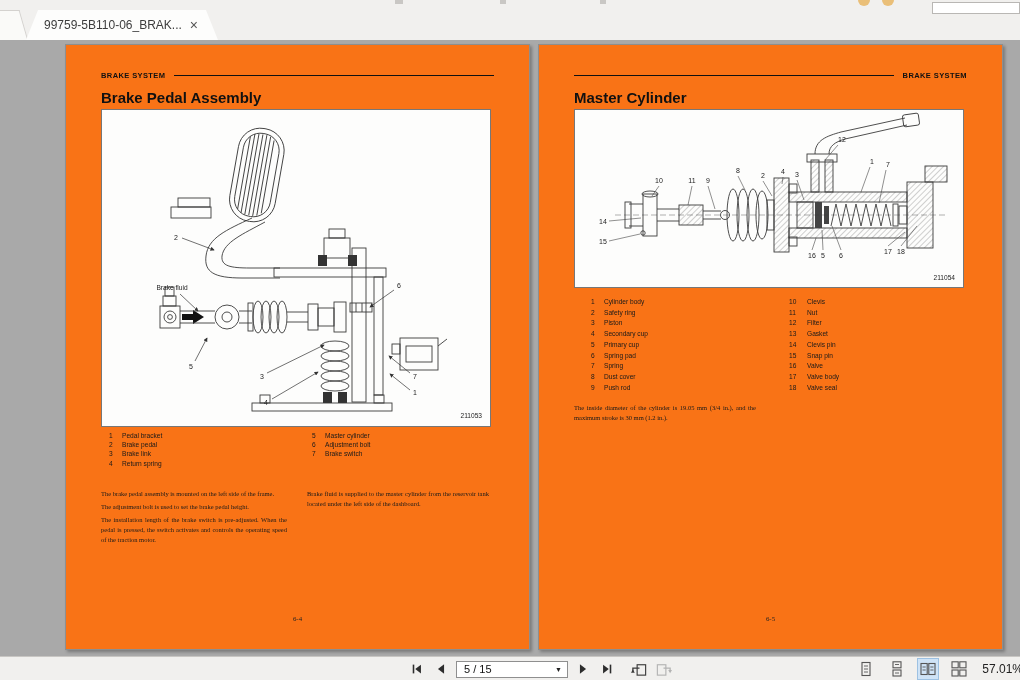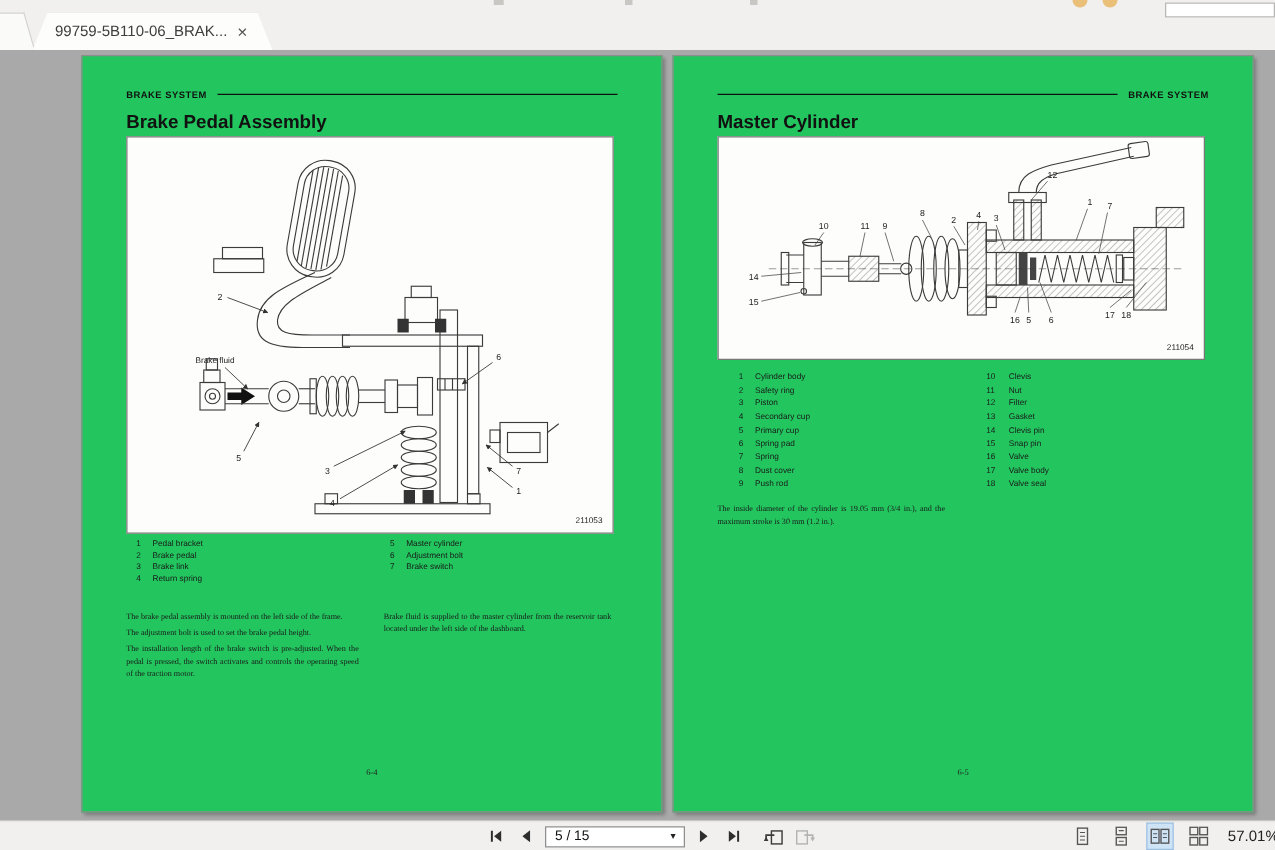--- a/index.html
+++ b/index.html
@@ -19,21 +19,21 @@
   .tab{position:absolute;left:26px;top:2px;width:192px;height:30px;background:#fdfdfc;
        clip-path:polygon(12px 0,calc(100% - 12px) 0,100% 100%,0 100%);
        filter:drop-shadow(0 0 1px #b9b7b4);
        display:flex;align-items:center;justify-content:space-between;
        padding:0 20px 0 18px;box-sizing:border-box;}
   .tab-title{font-size:12px;color:#3d3d3d;white-space:nowrap;}
   .tab-close{font-size:14px;color:#555;line-height:14px;cursor:default;}
 
   
   .doc-area{position:absolute;left:0;top:40px;width:1020px;height:616px;background:#a9a9a9;}
-  .page{position:absolute;top:4px;width:465px;height:606px;background:#22c55e;
+  .page{position:absolute;top:4px;width:465px;height:606px;background:#f97316;
         border:1px solid #8e8e8e;box-sizing:border-box;
         box-shadow:2px 2px 3px rgba(0,0,0,.28);}
   .page-left{left:65px;}
   .page-right{left:538px;}
 
   .sec-header{position:absolute;top:26px;left:35px;right:35px;display:flex;align-items:center;}
   .sec-header span{font-size:7.5px;font-weight:bold;letter-spacing:.4px;color:#111;white-space:nowrap;}
   .rule{flex:1;height:1.6px;background:#111;}
   .rule-after{margin-left:9px;}
   .rule-before{margin-right:9px;}
@@ -55,21 +55,21 @@
   .bodycol{position:absolute;font-family:"Liberation Serif",serif;font-size:6.5px;
            line-height:9.7px;color:#1a1a1a;text-align:justify;}
   .bodycol p{margin:0 0 3.5px 0;}
 
   .page-num{position:absolute;top:570px;left:0;width:100%;text-align:center;
             font-family:"Liberation Serif",serif;font-size:6.8px;color:#222;}
 
   
   .bottom-bar{position:absolute;left:0;top:656px;width:1020px;height:24px;background:#f1f0ee;
               border-top:1px solid #c8c6c3;box-sizing:border-box;}
-  .nav-group{position:absolute;left:388px;top:0;height:24px;display:flex;align-items:center;gap:6px;text-align:center;}
+  .nav-group{position:absolute;left:408px;top:0;height:24px;display:flex;align-items:center;gap:6px;text-align:center;}
   .tool-btn{width:18px;height:18px;display:flex;align-items:center;justify-content:center;cursor:default;}
   .combo{width:112px;height:17px;background:#fff;border:1px solid #8f8f8f;display:flex;
          align-items:center;justify-content:space-between;padding:0 5px 0 7px;box-sizing:border-box;}
   .combo-text{font-size:11px;color:#111;}
   .combo-caret{font-size:7px;color:#222;}
   .view-group{position:absolute;right:50px;top:0;height:24px;display:flex;align-items:center;gap:9px;}
   .layout-btn{width:20px;height:20px;display:flex;align-items:center;justify-content:center;border:1px solid transparent;}
   .layout-btn.active{background:#cfe3f6;border:1px solid #9dc1e2;}
   .zoom-label{position:absolute;right:-3px;top:0;height:24px;display:flex;align-items:center;
               font-size:12px;color:#222;}

